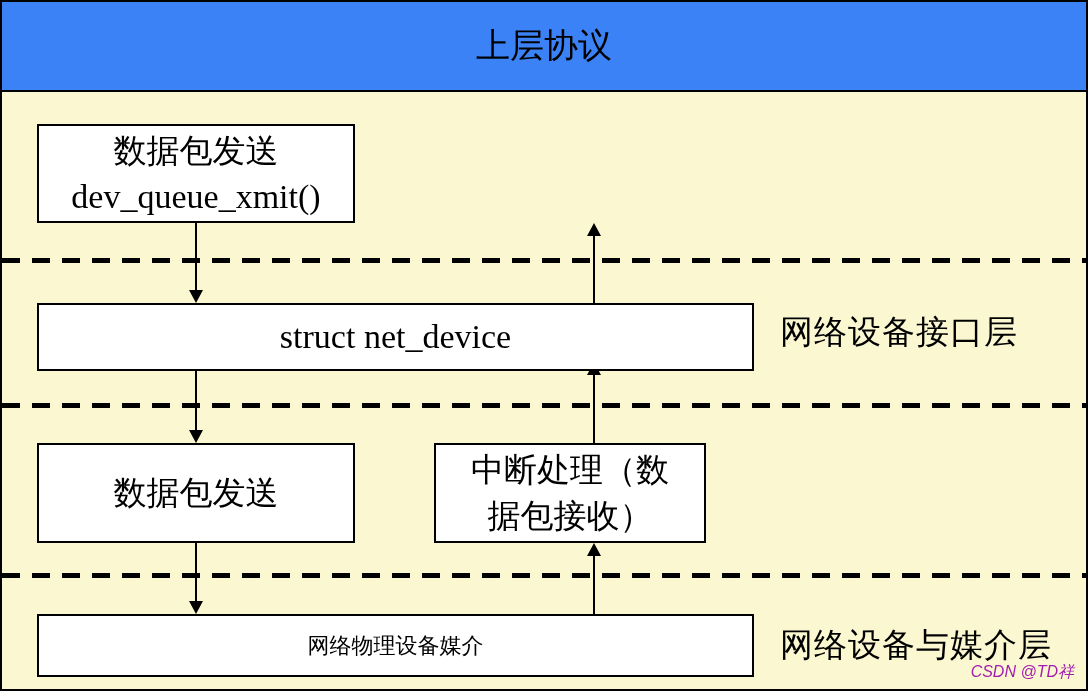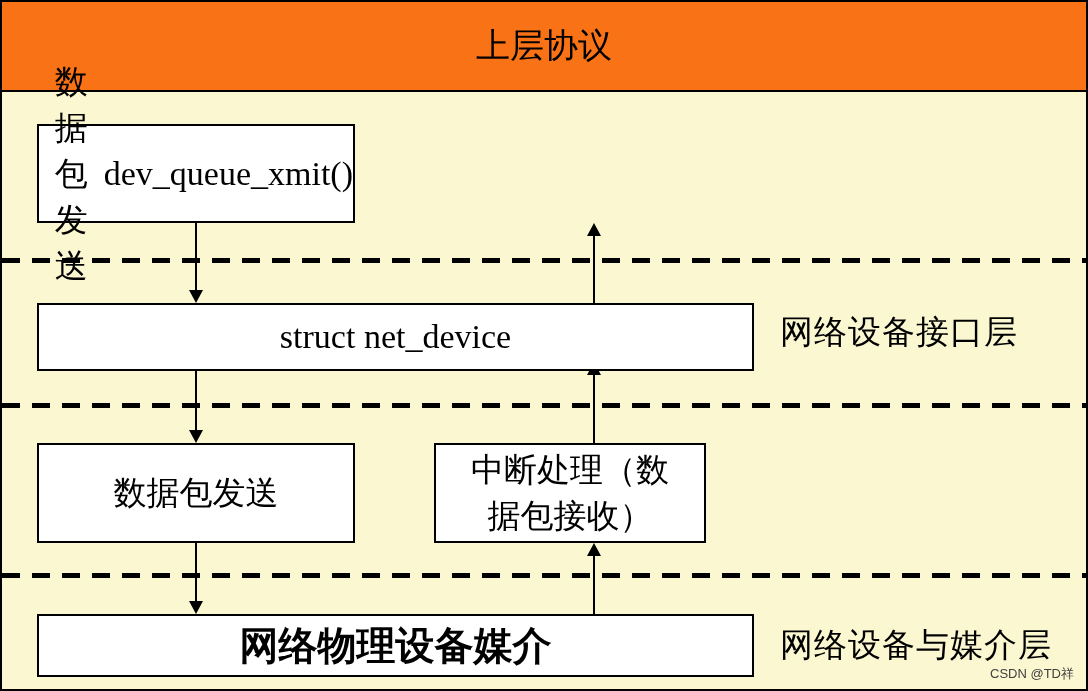--- a/index.html
+++ b/index.html
@@ -4,33 +4,33 @@
 <style>
   html,body { margin:0; padding:0; background:#ffffff; }
   .frame {
     position:relative; width:1088px; height:691px;
     box-sizing:border-box; border:2px solid #000;
     background:#fbf8d1; overflow:hidden;
     font-family:"Liberation Sans", sans-serif; color:#000;
   }
   .top-band {
     position:absolute; left:0; top:0; width:100%; height:90px;
-    box-sizing:border-box; background:#f97316; border-bottom:2px solid #000;
+    box-sizing:border-box; background:#3b82f6; border-bottom:2px solid #000;
     display:flex; align-items:center; justify-content:center;
     font-size:34px; z-index:3;
   }
   .node {
     position:absolute; box-sizing:border-box; background:#ffffff;
     border:2px solid #000; z-index:3;
-    display:flex; flex-direction:row; align-items:center; justify-content:center;
+    display:flex; flex-direction:column; align-items:center; justify-content:center;
     text-align:center;
   }
   .cn-line  { font-size:33px; line-height:46px; }
   .code-line{ font-family:"Liberation Serif", serif; font-size:34px; line-height:46px; }
-  .single   { font-size:39px;font-weight:bold; }
+  .single   { font-size:22px; }
   .wrapbox  { padding:0 22px; line-height:46px; }
   .layer-label {
     position:absolute; left:778px; font-size:33px; letter-spacing:1px;
     line-height:40px; white-space:nowrap; z-index:3;
   }
   .dashline {
     position:absolute; left:0; width:100%; height:5px; z-index:1;
     background:repeating-linear-gradient(90deg,#000 0 18px,transparent 18px 30px);
   }
   .arrow { position:absolute; width:2px; background:#000; z-index:2; }
@@ -40,22 +40,22 @@
     border-left:7px solid transparent; border-right:7px solid transparent;
     border-top:13px solid #000;
   }
   .arrow.head-up::before {
     content:""; position:absolute; left:50%; transform:translateX(-50%);
     top:-13px; width:0; height:0;
     border-left:7px solid transparent; border-right:7px solid transparent;
     border-bottom:13px solid #000;
   }
   .watermark {
-    position:absolute; right:12px; bottom:6px; font-size:13px;
-    color:#404040; z-index:3;
+    position:absolute; right:12px; bottom:6px; font-size:16px;
+    color:#a21caf; z-index:3;font-style:italic;
   }
 </style>
 </head>
 <body>
 
 <div class="frame">
 
   <div class="top-band">
     <span>上层协议</span>
   </div>

